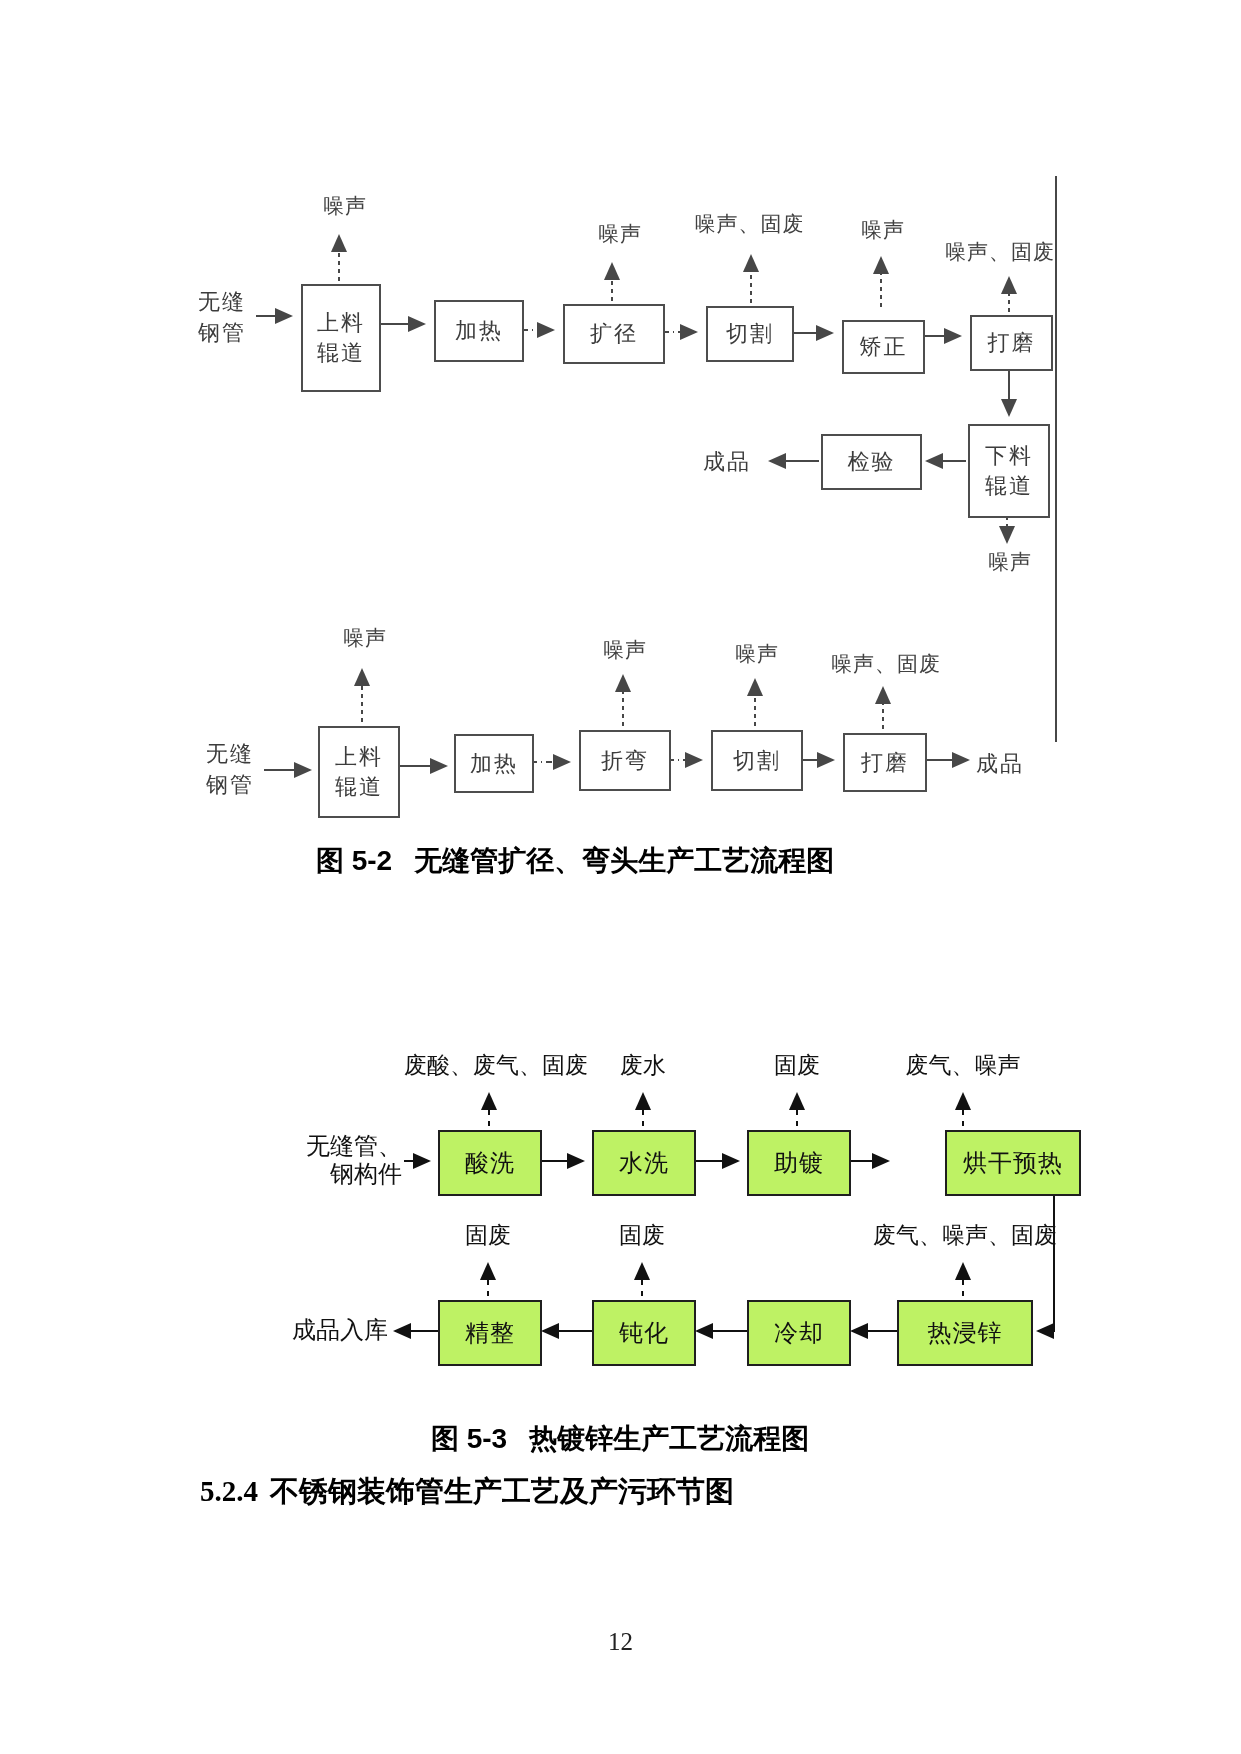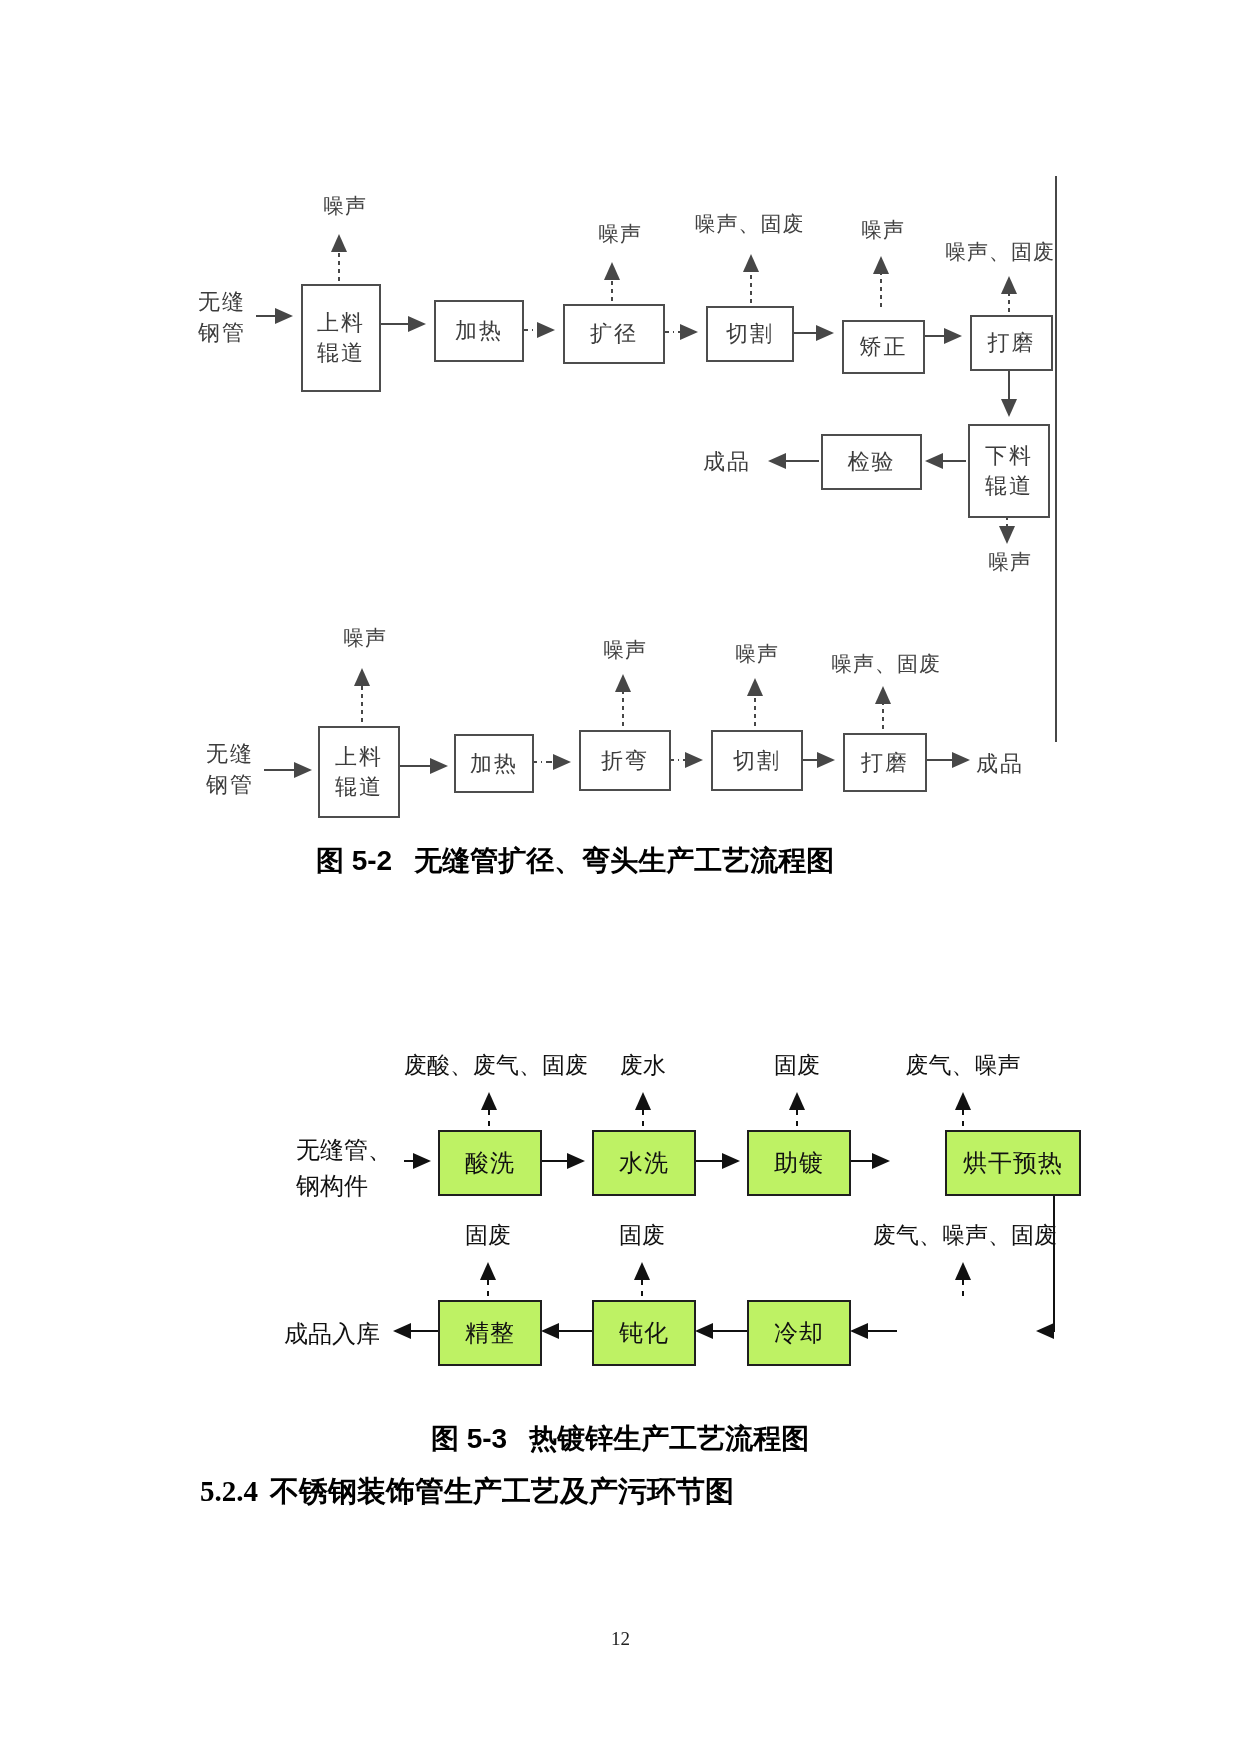--- a/index.html
+++ b/index.html
@@ -17,36 +17,36 @@
   .slabel{position:absolute;z-index:2;color:#414141;font-size:21px;line-height:25px;
           white-space:nowrap;text-align:center;letter-spacing:1px;}
   .scap{position:absolute;z-index:2;color:#3a3a3a;font-size:24px;font-weight:600;
         letter-spacing:3px;text-align:center;}
 
   
   .dbox{position:absolute;z-index:2;border:2px solid #1f1f1f;background:#bef264;
         display:flex;align-items:center;justify-content:center;color:#111;
         font-family:"Liberation Sans","DejaVu Sans",sans-serif;
         font-size:24px;line-height:32px;letter-spacing:1px;white-space:nowrap;}
-  .dtext{position:absolute;z-index:2;color:#111;font-size:24px;line-height:36px;
+  .dtext{position:absolute;z-index:2;color:#111;font-size:24px;line-height:28px;
          font-family:"Liberation Sans","DejaVu Sans",sans-serif;
-         word-break:break-all;text-align:left;}
+         word-break:break-all;text-align:right;}
   .dlabel{position:absolute;z-index:2;color:#111;font-size:23px;line-height:27px;
           font-family:"Liberation Sans","DejaVu Sans",sans-serif;
           white-space:nowrap;text-align:center;}
 
   
   .cap{position:absolute;z-index:2;color:#000;font-weight:bold;font-size:28px;
        font-family:"Liberation Sans","DejaVu Sans",sans-serif;text-align:center;}
   .cap .glabel{margin-right:22px;}
   .head{position:absolute;z-index:2;color:#000;font-weight:bold;font-size:29px;
         font-family:"Liberation Sans","DejaVu Sans",sans-serif;white-space:nowrap;}
   .head .num{margin-right:12px;font-family:"Liberation Serif","DejaVu Serif",serif;}
   .pageno{position:absolute;z-index:2;left:0;width:1241px;text-align:center;
-          color:#222;font-size:19px;}
+          color:#222;font-size:25px;}
 </style>
 </head>
 <body>
 
 <div class="page">
 
   <svg class="arrows" width="1241" height="1754" viewBox="0 0 1241 1754">
     <defs>
       <marker id="ah" markerWidth="11" markerHeight="9" refX="8" refY="4" orient="auto">
         <path d="M0,0 L9,4 L0,8 z" fill="#474747"></path>
@@ -165,20 +165,21 @@
 
   <div class="dlabel" style="left:463px;top:1222px;width:50px">固废</div>
   <div class="dlabel" style="left:617px;top:1222px;width:50px">固废</div>
   <div class="dlabel" style="left:873px;top:1222px;width:180px">废气、噪声、固废</div>
 
   <div class="dtext" style="left:284px;top:1316px;width:104px">成品入库</div>
 
   <div class="dbox" style="left:438px;top:1300px;width:100px;height:62px">精整</div>
   <div class="dbox" style="left:592px;top:1300px;width:100px;height:62px">钝化</div>
   <div class="dbox" style="left:747px;top:1300px;width:100px;height:62px">冷却</div>
+  <div class="dbox" style="left:897px;top:1300px;width:132px;height:62px">热浸锌</div>
 
   <div class="cap" style="left:120px;top:1420px;width:1000px"><span class="glabel">图 5-3</span><span>热镀锌生产工艺流程图</span></div>
 
   <div class="head" style="left:200px;top:1472px"><span class="num">5.2.4</span><span>不锈钢装饰管生产工艺及产污环节图</span></div>
 
   <div class="pageno" style="top:1628px">12</div>
 
 </div>
 
 </body></html>

